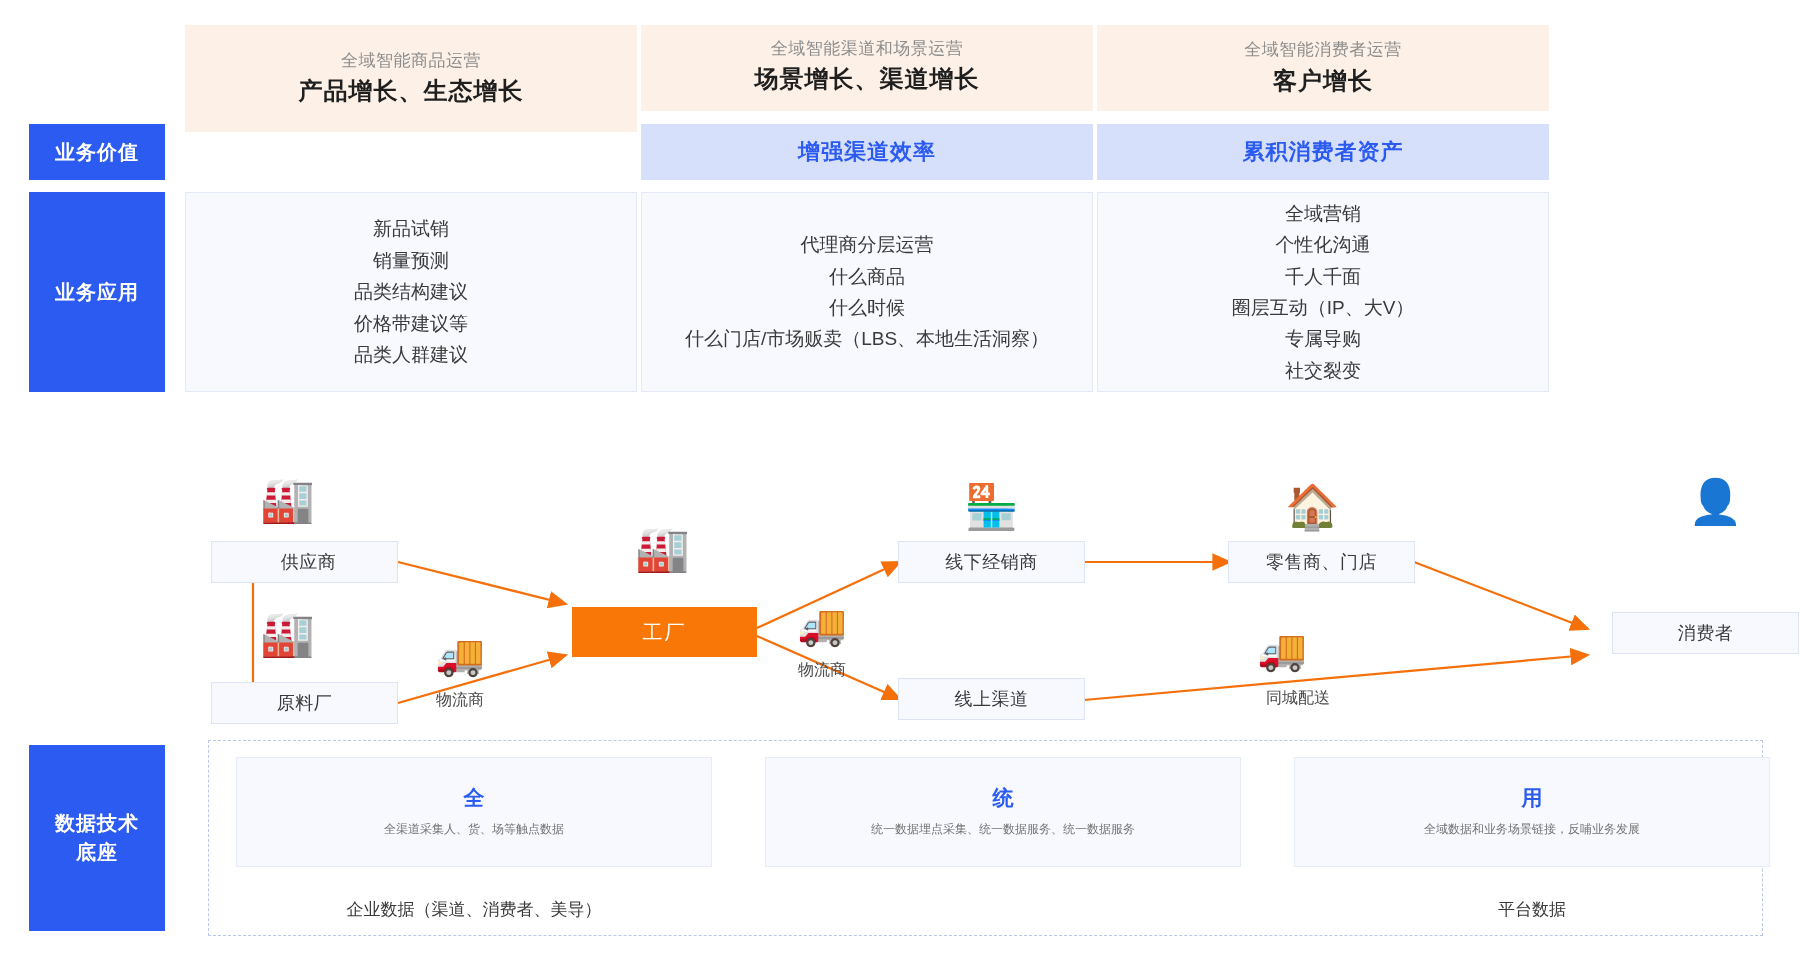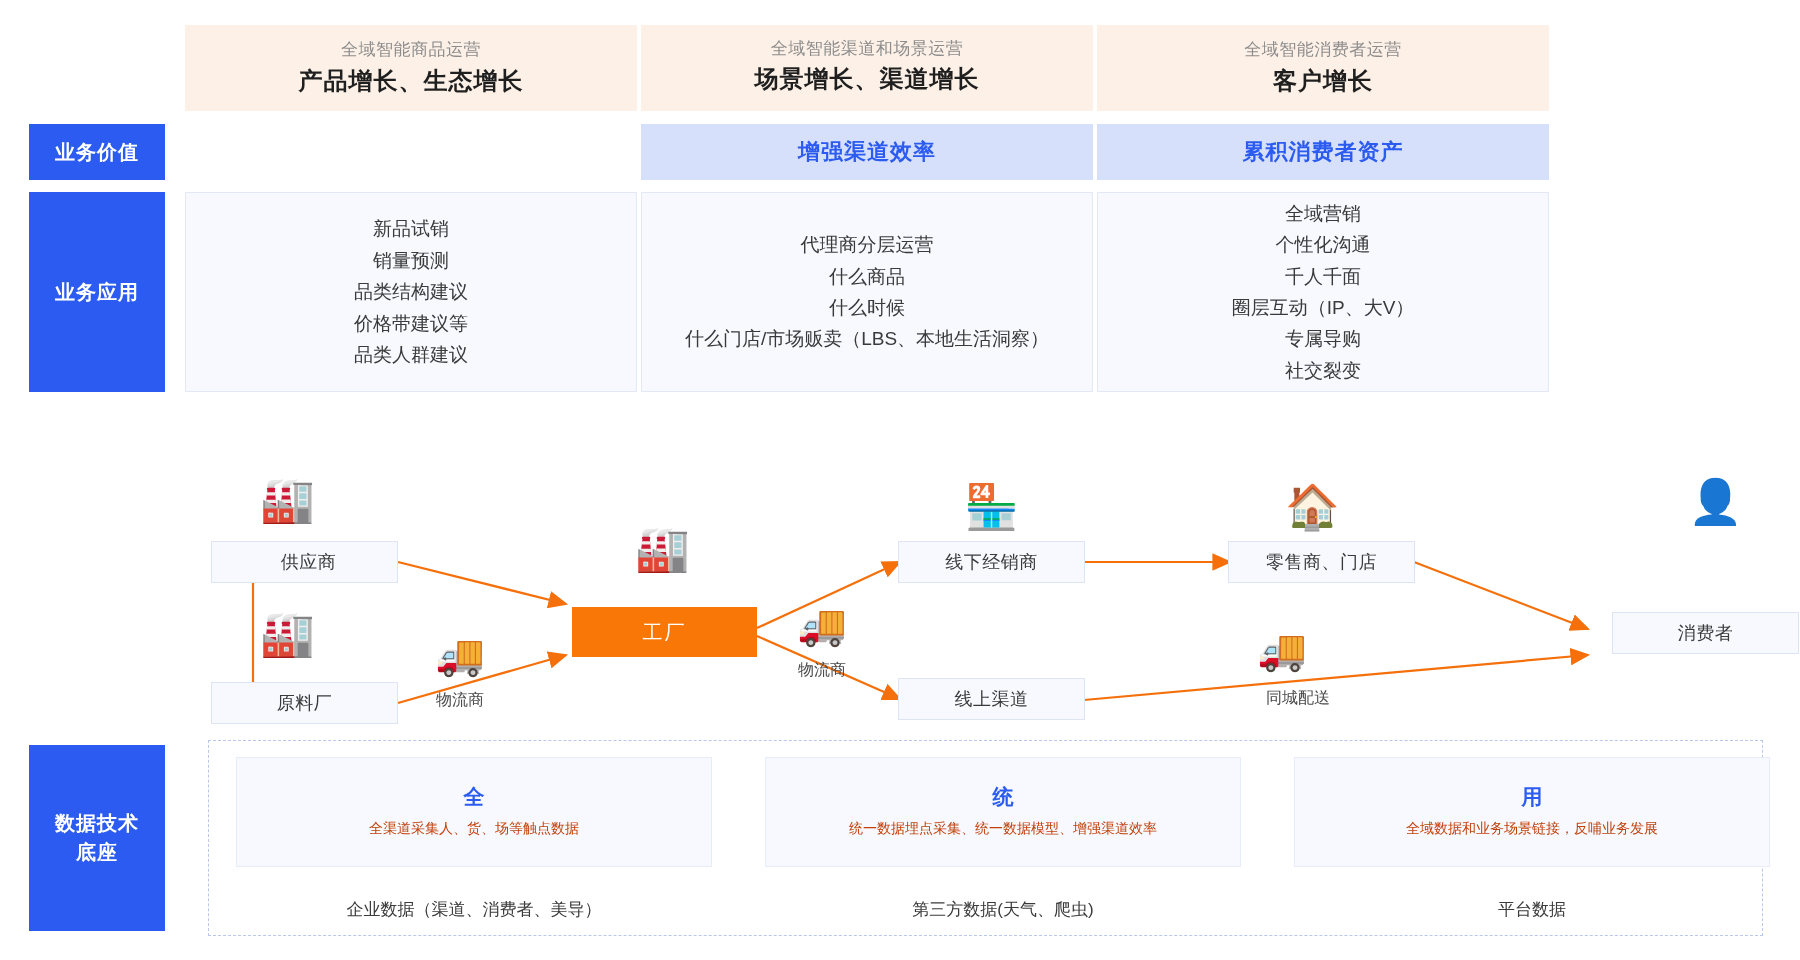--- a/index.html
+++ b/index.html
@@ -146,38 +146,38 @@
     box-sizing: border-box;
     gap: 10px;
   }
   .data-key {
     font-size: 21px;
     font-weight: bold;
     color: #2b5bf0;
     line-height: 1.1;
   }
   .data-desc {
-    font-size: 14px;
-    color: #c2410c;
+    font-size: 12px;
+    color: #737373;
     text-align: center;
     line-height: 1.5;
   }
   .data-source {
     font-size: 17px;
     color: #3a3a3a;
     text-align: center;
     white-space: nowrap;
   }
 </style>
 </head>
 <body>
 
 <div id="stage">
 
-  <div class="abs strategy-card" style="left:185px; top:25px; width:452px; height:86px;">
+  <div class="abs strategy-card" style="left:185px; top:25px; width:452px; height:107px;">
     <div class="strategy-sub">全域智能商品运营</div>
     <div class="strategy-title">产品增长、生态增长</div>
   </div>
 
   <div class="abs strategy-card" style="left:641px; top:25px; width:452px; height:86px;font-family:Liberation Mono, monospace;">
     <div class="strategy-sub">全域智能渠道和场景运营</div>
     <div class="strategy-title">场景增长、渠道增长</div>
   </div>
 
   <div class="abs strategy-card" style="left:1097px; top:25px; width:452px; height:86px;">
@@ -308,24 +308,21 @@
   <div class="abs data-card" style="left:236px; top:757px; width:476px; height:110px;">
     <div class="data-key">全</div>
     <div class="data-desc">全渠道采集人、货、场等触点数据</div>
   </div>
   <div class="abs data-source" style="left:236px; top:898px; width:476px;">
     <span>企业数据（渠道、消费者、美导）</span>
   </div>
 
   <div class="abs data-card" style="left:765px; top:757px; width:476px; height:110px;">
     <div class="data-key">统</div>
-    <div class="data-desc">统一数据埋点采集、统一数据模型、增强渠道效率</div>
-  </div>
-  <div class="abs data-source" style="left:765px; top:898px; width:476px;">
-    <span>第三方数据(天气、爬虫)</span>
+    <div class="data-desc">统一数据埋点采集、统一数据服务、统一数据服务</div>
   </div>
 
   <div class="abs data-card" style="left:1294px; top:757px; width:476px; height:110px;">
     <div class="data-key">用</div>
     <div class="data-desc">全域数据和业务场景链接，反哺业务发展</div>
   </div>
   <div class="abs data-source" style="left:1294px; top:898px; width:476px;">
     <span>平台数据</span>
   </div>
 

